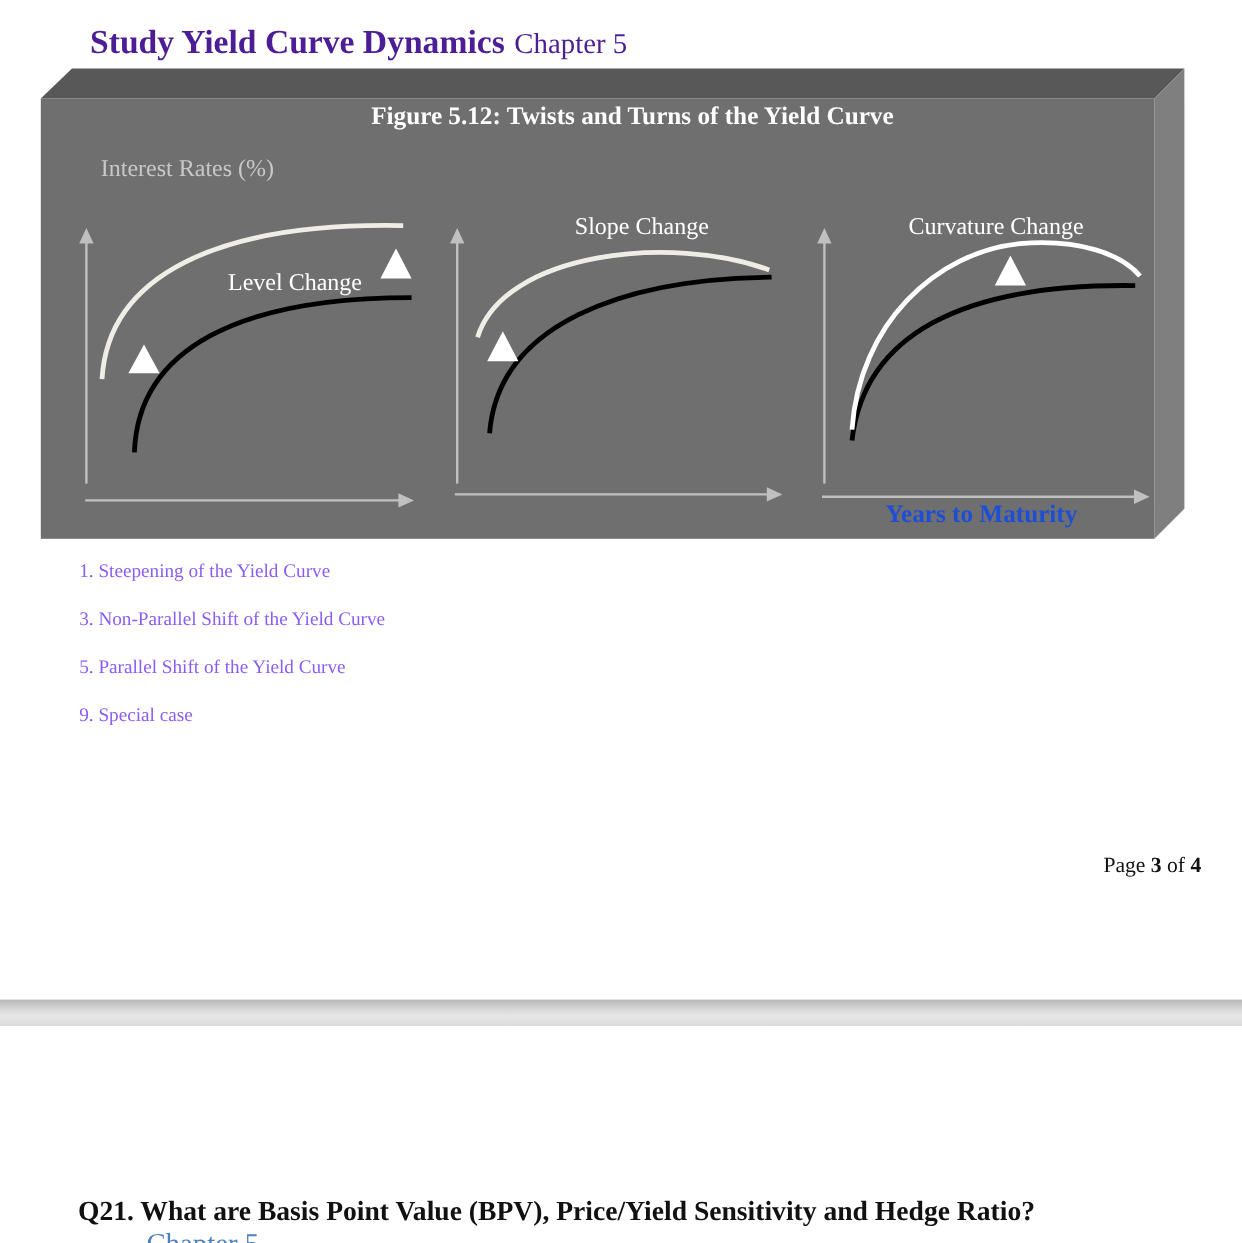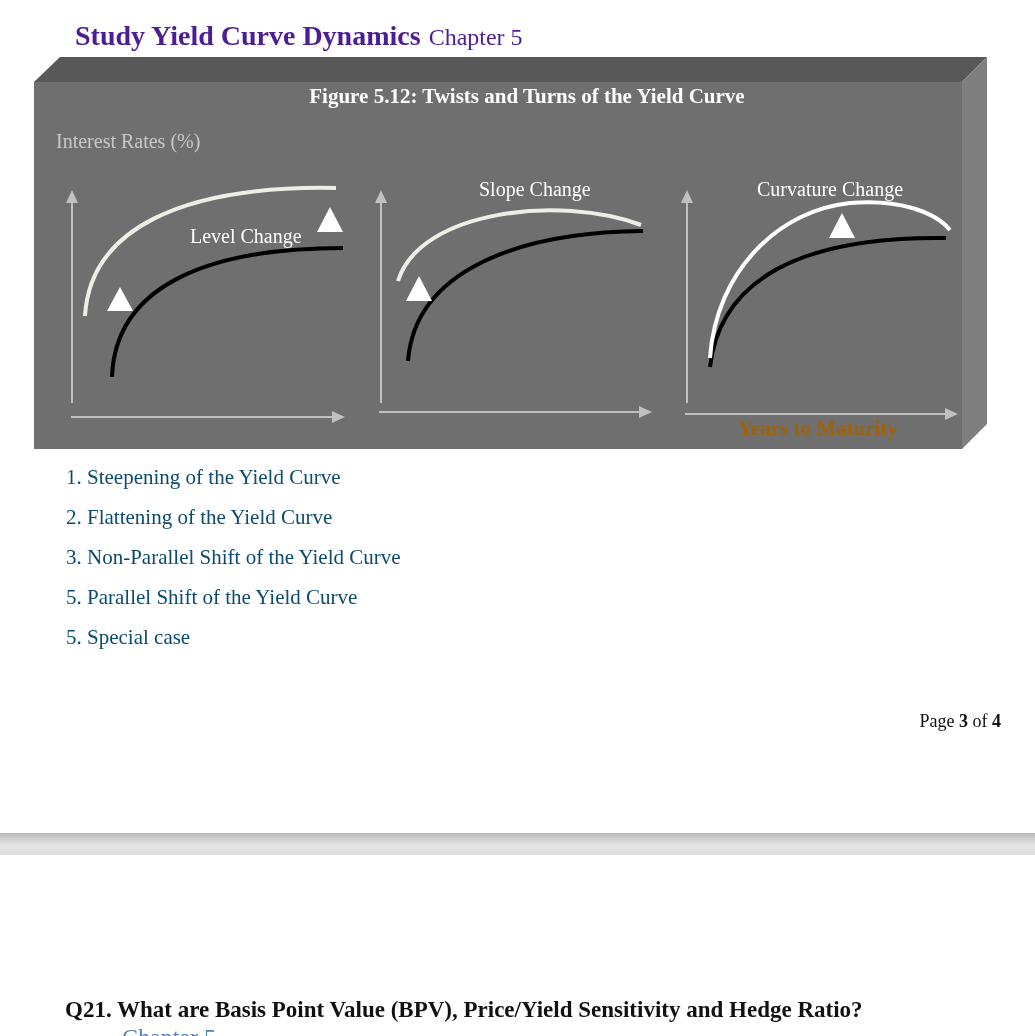--- a/index.html
+++ b/index.html
@@ -49,50 +49,50 @@
       width: 1054px;
       top: 84px;
       text-align: center;
       font-size: 21px;
       font-weight: bold;
       color: #ffffff;
       white-space: nowrap;
     }
     .fig-ylabel {
       position: absolute;
-      left: 56px;
+      left: 84px;
       top: 130px;
       font-size: 20px;
       color: #c8c8c8;
       white-space: nowrap;
     }
     .panel-label {
       position: absolute;
       font-size: 20px;
       color: #ffffff;
       white-space: nowrap;
     }
     .fig-xlabel {
       position: absolute;
       left: 738px;
       top: 416px;
       font-size: 21px;
       font-weight: bold;
-      color: #a16207;
+      color: #1d4ed8;
       white-space: nowrap;
     }
     .list {
       position: absolute;
       left: 66px;
       top: 462px;
       margin: 0;
       padding: 0;
       list-style: none;
-      font-size: 21px;
-      color: #0c4a6e;
+      font-size: 16px;
+      color: #8b5cf6;
     }
     .list li {
       height: 40px;
       line-height: 30px;
       white-space: nowrap;
     }
     .page-footer {
       position: absolute;
       right: 34px;
       top: 711px;
@@ -180,24 +180,23 @@
   <div class="fig-title">Figure 5.12: Twists and Turns of the Yield Curve</div>
   <div class="fig-ylabel">Interest Rates (%)</div>
   <div class="panel-label" style="left:162px; top:225px;margin-left:28px;">Level Change</div>
   <div class="panel-label" style="left:479px; top:178px;">Slope Change</div>
   <div class="panel-label" style="left:757px; top:178px;">Curvature Change</div>
   <div class="fig-xlabel">Years to Maturity</div>
 </div>
 
 <ol class="list">
   <li>1. Steepening of the Yield Curve</li>
-  <li>2. Flattening of the Yield Curve</li>
   <li>3. Non-Parallel Shift of the Yield Curve</li>
   <li>5. Parallel Shift of the Yield Curve</li>
-  <li>5. Special case</li>
+  <li>9. Special case</li>
 </ol>
 
 <div class="page-footer">
   <span>Page</span>
   <b>3</b>
   <span>of</span>
   <b>4</b>
 </div>
 
 <div class="page-separator"></div>

